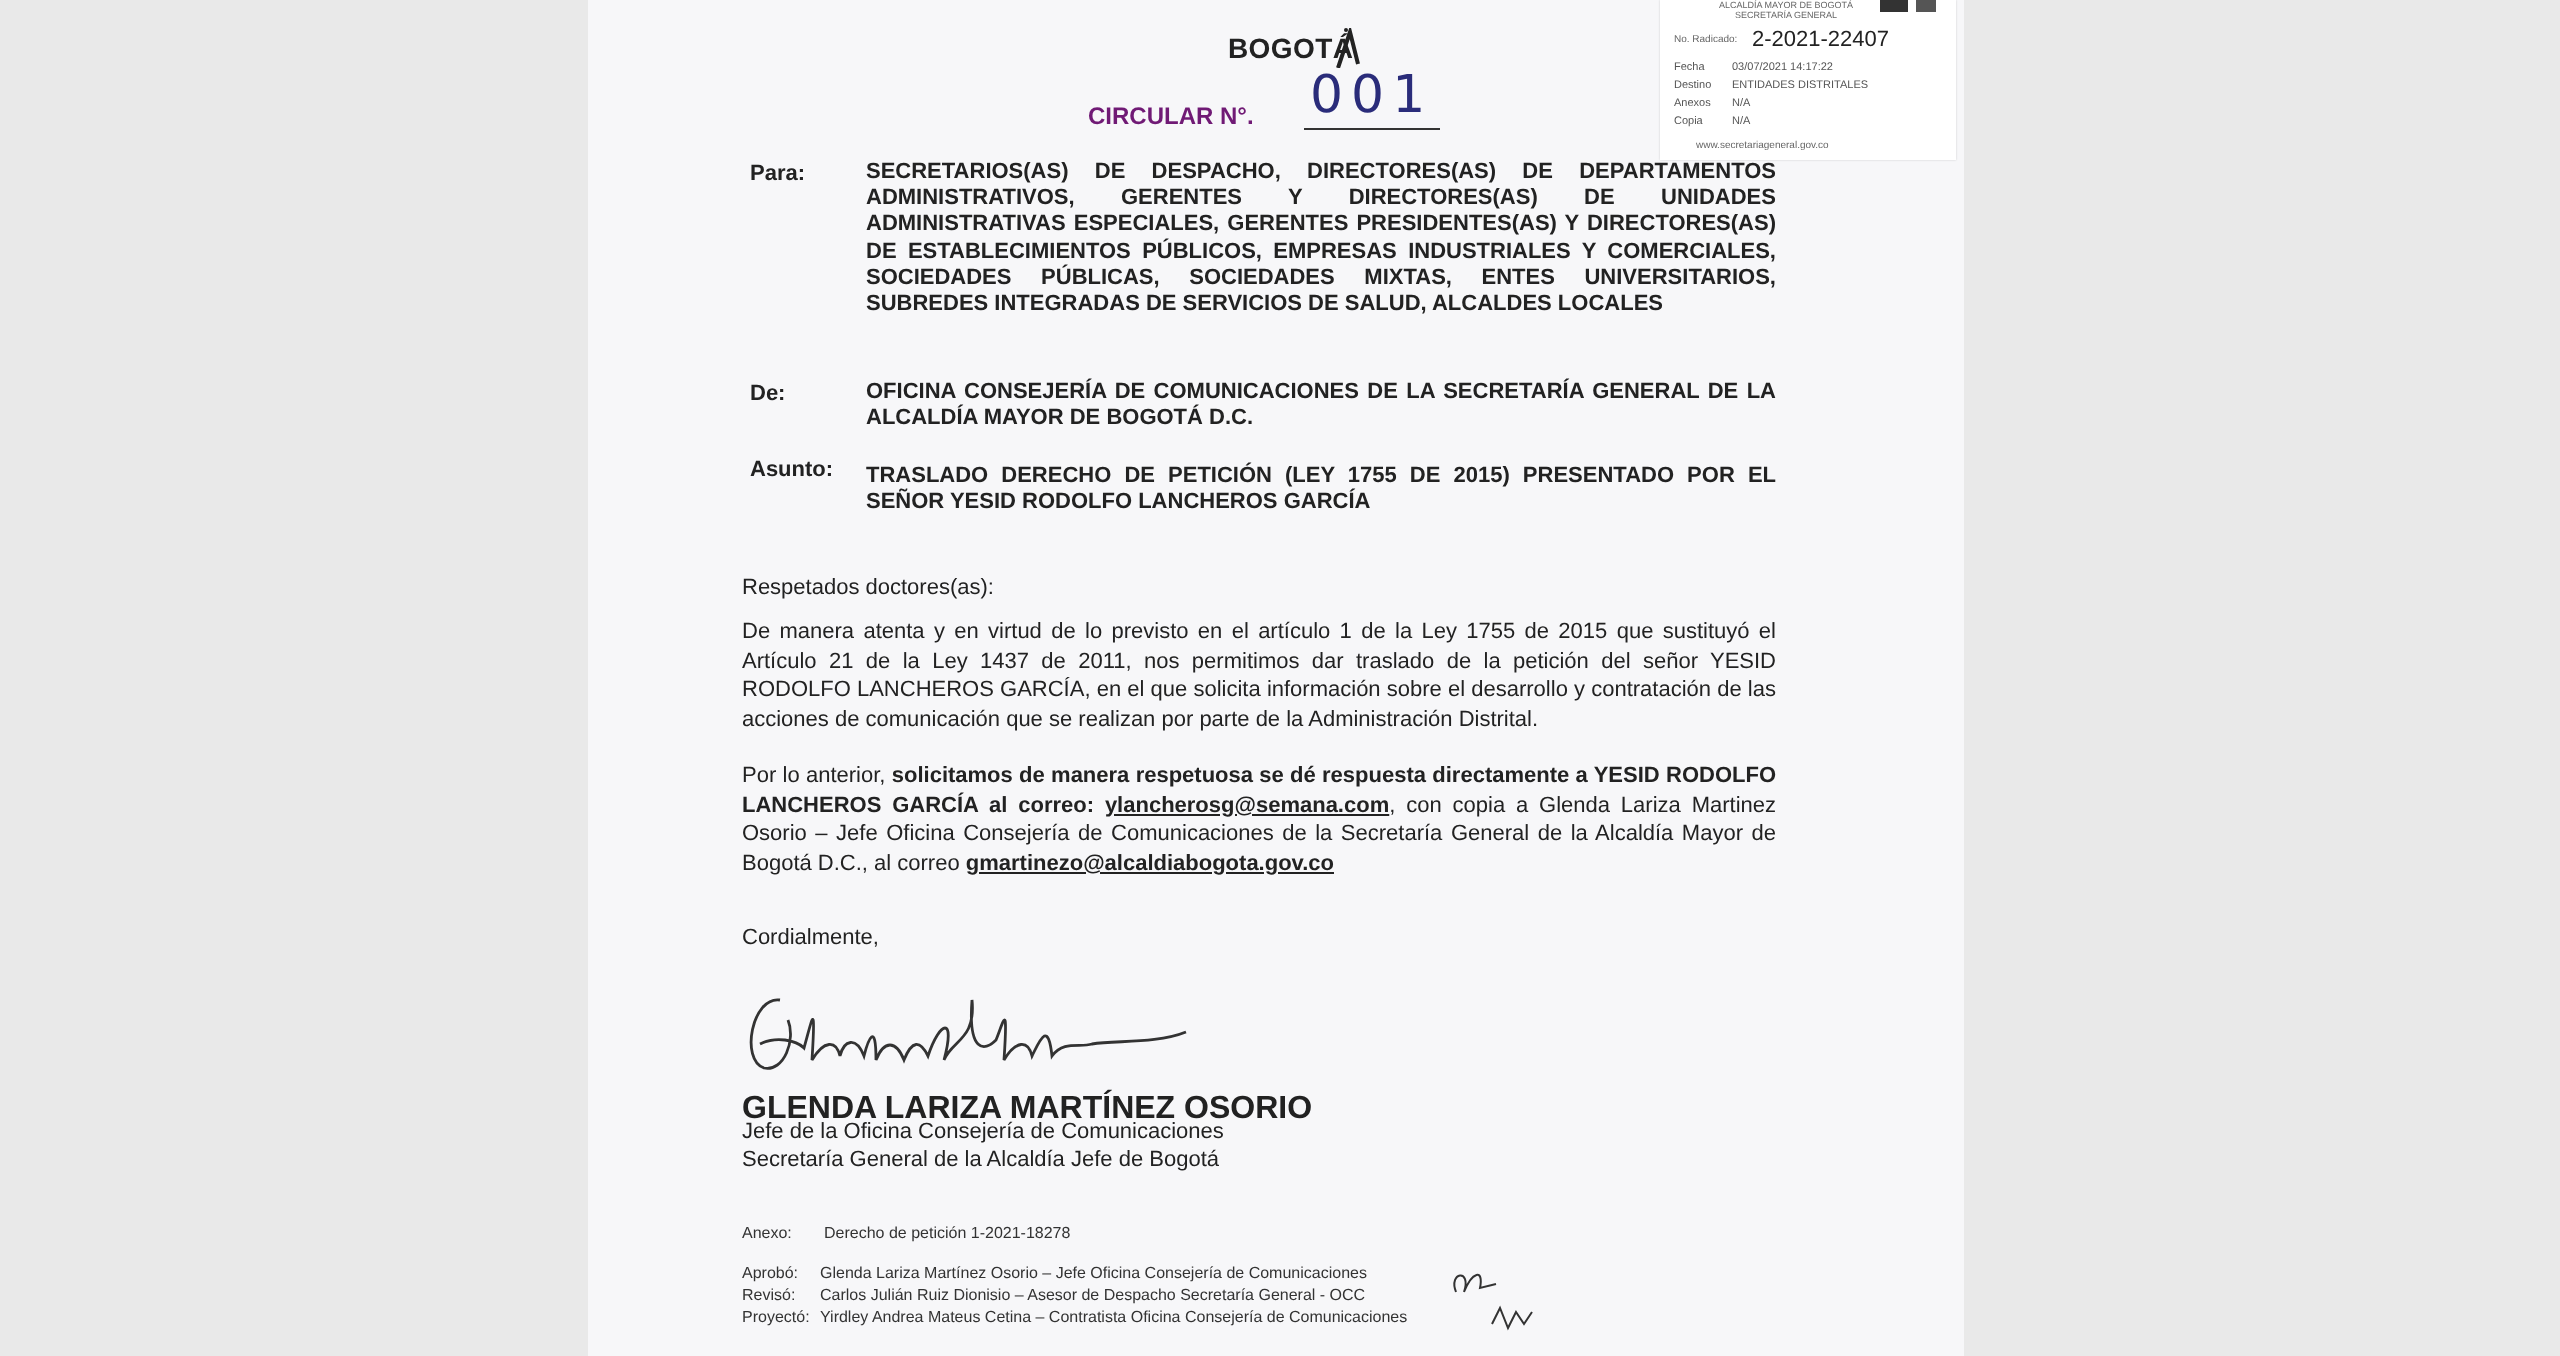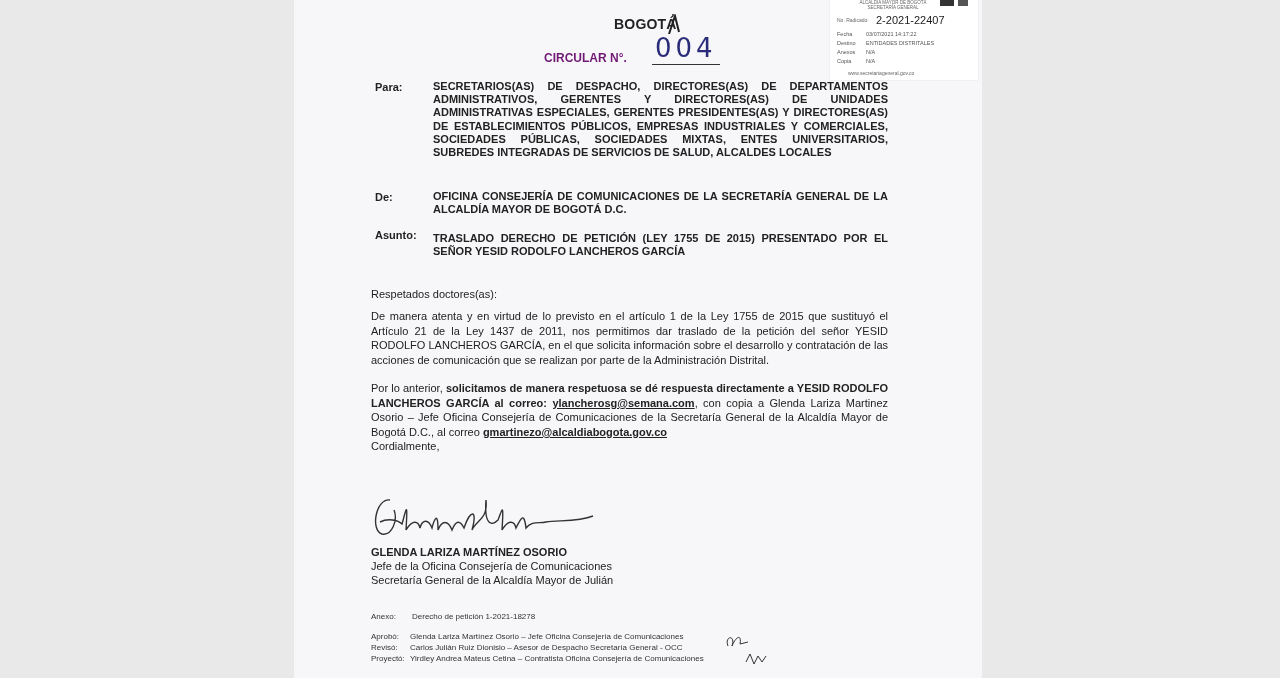--- a/index.html
+++ b/index.html
@@ -20,36 +20,36 @@
   .rad-num { left:876px; top:14px; font-size:11px; color:#222; }
   .st-row { font-size:5.5px; color:#555; }
   .st-val { font-size:5.5px; color:#555; }
   .st-url { left:848px; top:70px; font-size:5px; color:#666; }
 
   .lbl { font-weight:bold; font-size:11px; color:#222; }
   .bold-block { font-weight:bold; font-size:11px; line-height:13.2px; color:#222; text-align:justify; width:455px; }
   .body-text { font-size:11px; line-height:14.6px; color:#222; text-align:justify; width:517px; }
   .b { font-weight:bold; }
   .u { text-decoration:underline; font-weight:bold; }
-  .sig-name { font-weight:bold; font-size:11px; color:#222; }
+  .sig-name { font-weight:bold; font-size:16px; color:#222; }
   .sig-line { font-size:11px; color:#222; }
   .small { font-size:8px; color:#333; }
 </style>
 </head>
 <body>
 
 <div class="page"></div>
 
 <div class="abs logo">BOGOTÁ</div>
 <svg class="abs logo-mark" viewBox="0 0 12 20">
     <path d="M1 20 L7 2 L11 18" stroke="#222" stroke-width="2" fill="none"></path>
     <circle cx="5" cy="1" r="1" fill="#222"></circle>
   </svg>
 <div class="abs circular-label">CIRCULAR N°.</div>
-<div class="abs circular-num">004</div>
+<div class="abs circular-num">001</div>
 <div class="abs circular-line"></div>
 
 <div class="abs sticker"></div>
 <div class="abs sticker-head">
   <div>ALCALDÍA MAYOR DE BOGOTÁ</div>
   <div>SECRETARÍA GENERAL</div>
 </div>
 <div class="abs qr"></div>
 <div class="abs qr2"></div>
 <div class="abs rad-label">No. Radicado:</div>
@@ -70,28 +70,28 @@
 <div class="abs lbl" style="left:375px;top:191px;">De:</div>
 <div class="abs bold-block" style="left:433px;top:190px;">OFICINA CONSEJERÍA DE COMUNICACIONES DE LA SECRETARÍA GENERAL DE LA ALCALDÍA MAYOR DE BOGOTÁ D.C.</div>
 
 <div class="abs lbl" style="left:375px;top:229px;">Asunto:</div>
 <div class="abs bold-block" style="left:433px;top:232px;">TRASLADO DERECHO DE PETICIÓN (LEY 1755 DE 2015) PRESENTADO POR EL SEÑOR YESID RODOLFO LANCHEROS GARCÍA</div>
 
 <div class="abs sig-line" style="left:371px;top:288px;">Respetados doctores(as):</div>
 <div class="abs body-text" style="left:371px;top:309px;">De manera atenta y en virtud de lo previsto en el artículo 1 de la Ley 1755 de 2015 que sustituyó el Artículo 21 de la Ley 1437 de 2011, nos permitimos dar traslado de la petición del señor YESID RODOLFO LANCHEROS GARCÍA, en el que solicita información sobre el desarrollo y contratación de las acciones de comunicación que se realizan por parte de la Administración Distrital.</div>
 <div class="abs body-text" style="left:371px;top:381px;"><span>Por lo anterior, </span><span class="b">solicitamos de manera respetuosa se dé respuesta directamente a YESID RODOLFO LANCHEROS GARCÍA al correo: </span><span class="u">ylancherosg@semana.com</span><span>, con copia a Glenda Lariza Martinez Osorio – Jefe Oficina Consejería de Comunicaciones de la Secretaría General de la Alcaldía Mayor de Bogotá D.C., al correo </span><span class="u">gmartinezo@alcaldiabogota.gov.co</span></div>
 
-<div class="abs sig-line" style="left:371px;top:440px;">Cordialmente,</div>
+<div class="abs sig-line" style="left:371px;top:463px;">Cordialmente,</div>
 
 <svg class="abs" style="left:368px;top:490px;width:240px;height:60px;" viewBox="0 0 240 60">
   <path d="M22 10 C8 8 2 40 14 44 C24 46 30 30 26 20 M12 32 C20 28 30 30 34 34 C38 20 40 8 38 40 C44 30 50 30 52 38 C54 30 60 28 64 38 C66 30 70 20 70 40 C74 30 80 30 84 40 C88 30 92 30 96 38 C102 20 110 18 104 40 C108 30 120 30 118 10 C116 36 124 36 130 30 C134 20 136 10 134 40 C140 30 146 30 148 38 C152 30 156 20 158 38 C164 30 172 34 178 32 C190 30 210 32 225 26" stroke="#333" stroke-width="1.4" fill="none"></path>
 </svg>
 <div class="abs sig-name" style="left:371px;top:546px;">GLENDA LARIZA MARTÍNEZ OSORIO</div>
 <div class="abs sig-line" style="left:371px;top:560px;">Jefe de la Oficina Consejería de Comunicaciones</div>
-<div class="abs sig-line" style="left:371px;top:574px;">Secretaría General de la Alcaldía Mayor de Julián</div>
+<div class="abs sig-line" style="left:371px;top:574px;">Secretaría General de la Alcaldía Jefe de Bogotá</div>
 
 <div class="abs small" style="left:371px;top:612px;">Anexo:</div>
 <div class="abs small" style="left:412px;top:612px;">Derecho de petición 1-2021-18278</div>
 
 <div class="abs small" style="left:371px;top:632px;text-align:center;">Aprobó:</div>
 <div class="abs small" style="left:410px;top:632px;">Glenda Lariza Martínez Osorio – Jefe Oficina Consejería de Comunicaciones</div>
 <div class="abs small" style="left:371px;top:643px;">Revisó:</div>
 <div class="abs small" style="left:410px;top:643px;">Carlos Julián Ruiz Dionisio – Asesor de Despacho Secretaría General - OCC</div>
 <div class="abs small" style="left:371px;top:654px;">Proyectó:</div>
 <div class="abs small" style="left:410px;top:654px;">Yirdley Andrea Mateus Cetina – Contratista Oficina Consejería de Comunicaciones</div>

